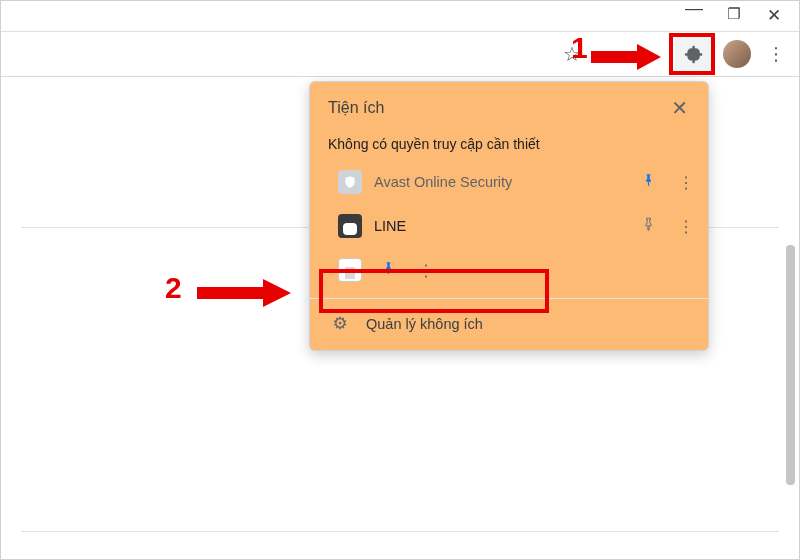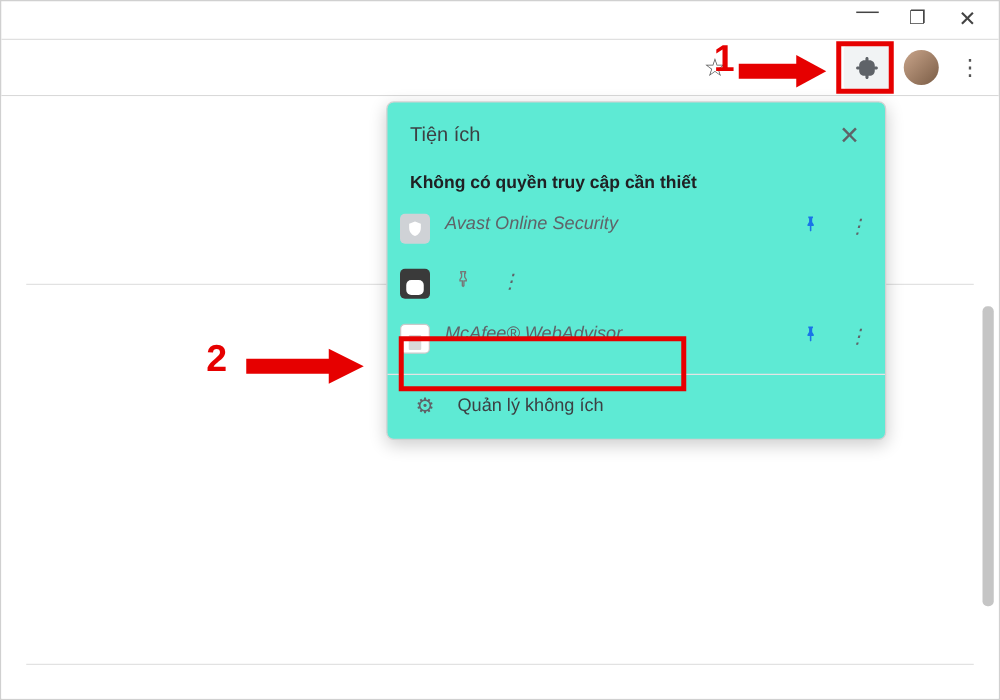--- a/index.html
+++ b/index.html
@@ -82,45 +82,44 @@
     width: 9px; height: 240px;
     background: #c5c5c5;
     border-radius: 4px;
   }
 
   
   .popup {
     position: absolute;
     top: 80px; left: 308px;
     width: 400px;
-    background: #5eead4;
+    background: #fdba74;
     border: 1px solid #d2d2d2;
     border-radius: 6px;
     box-shadow: 0 4px 14px rgba(0,0,0,0.2);
     font-size: 14px;
     color: #202124;
   }
   .popup-head {
     display: flex; align-items: center; justify-content: space-between;
     padding: 12px 14px 4px 18px;
   }
   .popup-title { font-size: 16px; color: #3c4043; }
   .popup-close { font-size: 20px; color: #5f6368; cursor: pointer; padding: 2px 6px;}
   .popup-sub {
     padding: 10px 18px 2px 18px;
   }
-  .popup-sub .bold { font-weight: 700; font-size: 14px; color:#202124; }
+  .popup-sub .bold { font-weight: 400; font-size: 14px; color:#202124; }
   .popup-sub .desc { font-size: 13.5px; color: #5f6368; margin-top: 4px; line-height: 1.45; }
 
   .ext-list { padding: 6px 0 2px 0; }
   .ext-row {
-    display: flex; 
-    padding: 10px 10px 10px 10px;
+    display: flex; align-items: center;
+    padding: 10px 10px 10px 28px;
     gap: 12px;
-    font-style: italic;
   }
   .ext-row .ext-icon {
     width: 24px; height: 24px; border-radius: 4px;
     display:flex; align-items:center; justify-content:center;
     flex: 0 0 24px;
   }
   .ext-row .ext-label {
     flex: 1 1 auto;
     color: #5f6368;
     font-size: 14.5px;
@@ -235,31 +234,31 @@
       <span class="pin">
         <svg width="15" height="17" viewBox="0 0 24 24">
             <path class="pinned" fill="#1a73e8" d="M14 4v5l2 3v2H13v6l-1 1-1-1v-6H8v-2l2-3V4H9V2h6v2z"></path>
           </svg>
       </span>
       <span class="kebab">⋮</span>
     </div>
 
     <div class="ext-row">
       <span class="ext-icon ic-line"></span>
+      <span class="ext-label" style="color:#202124">LINE</span>
       <span class="pin">
         <svg width="15" height="17" viewBox="0 0 24 24">
             <path class="unpinned" fill="none" stroke="#777" stroke-width="1.7" d="M14 4v5l2 3v2H13v6l-1 1-1-1v-6H8v-2l2-3V4H9V2h6v2z"></path>
           </svg>
       </span>
       <span class="kebab">⋮</span>
     </div>
 
     <div class="ext-row">
       <span class="ext-icon ic-mcafee"></span>
-      <span class="ext-label">McAfee® WebAdvisor</span>
       <span class="pin">
         <svg width="15" height="17" viewBox="0 0 24 24">
             <path class="pinned" fill="#1a73e8" d="M14 4v5l2 3v2H13v6l-1 1-1-1v-6H8v-2l2-3V4H9V2h6v2z"></path>
           </svg>
       </span>
       <span class="kebab">⋮</span>
     </div>
   </div>
 
   <div class="divider"></div>

